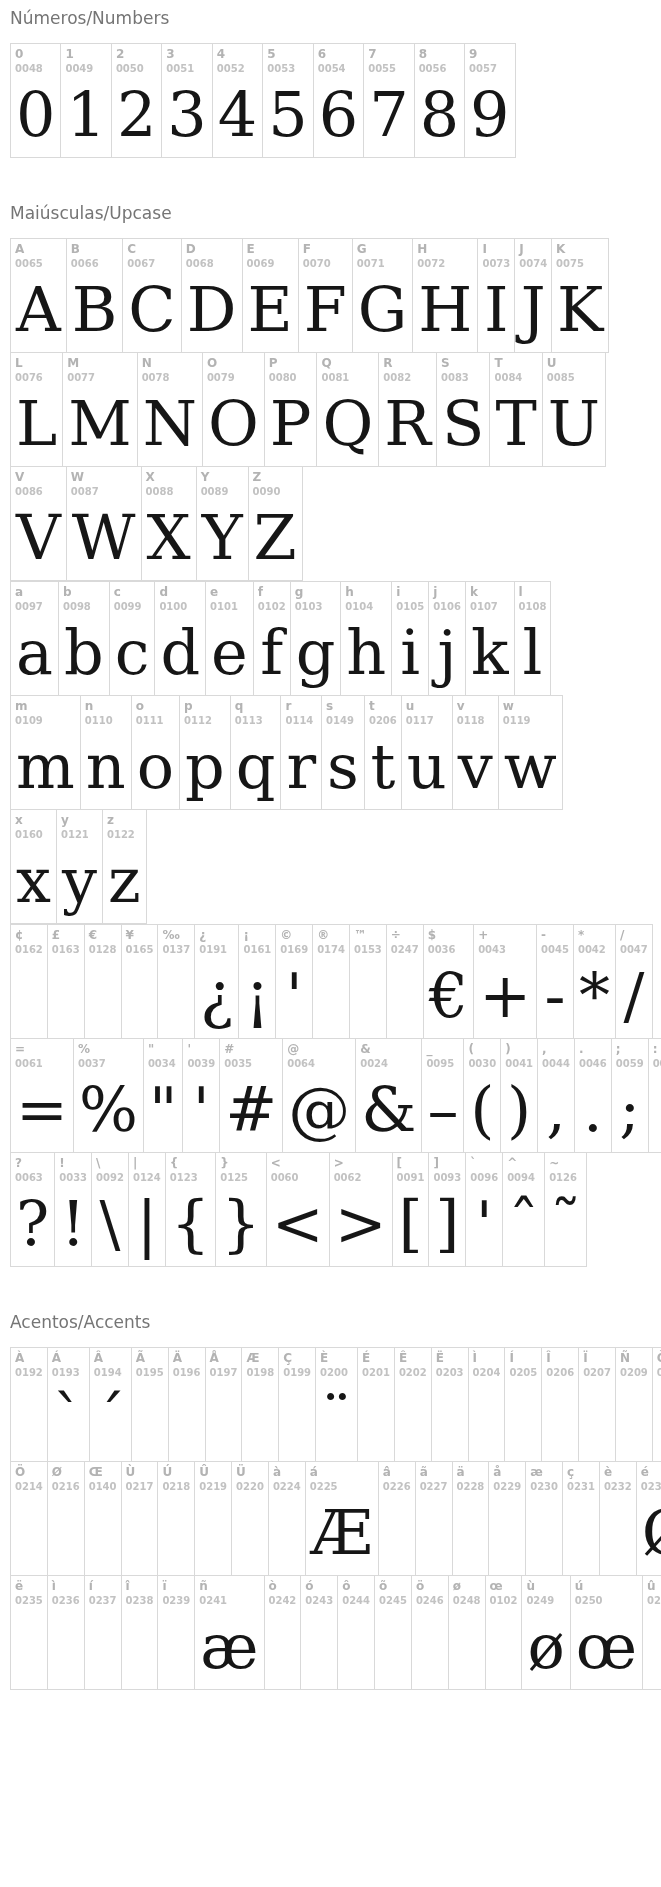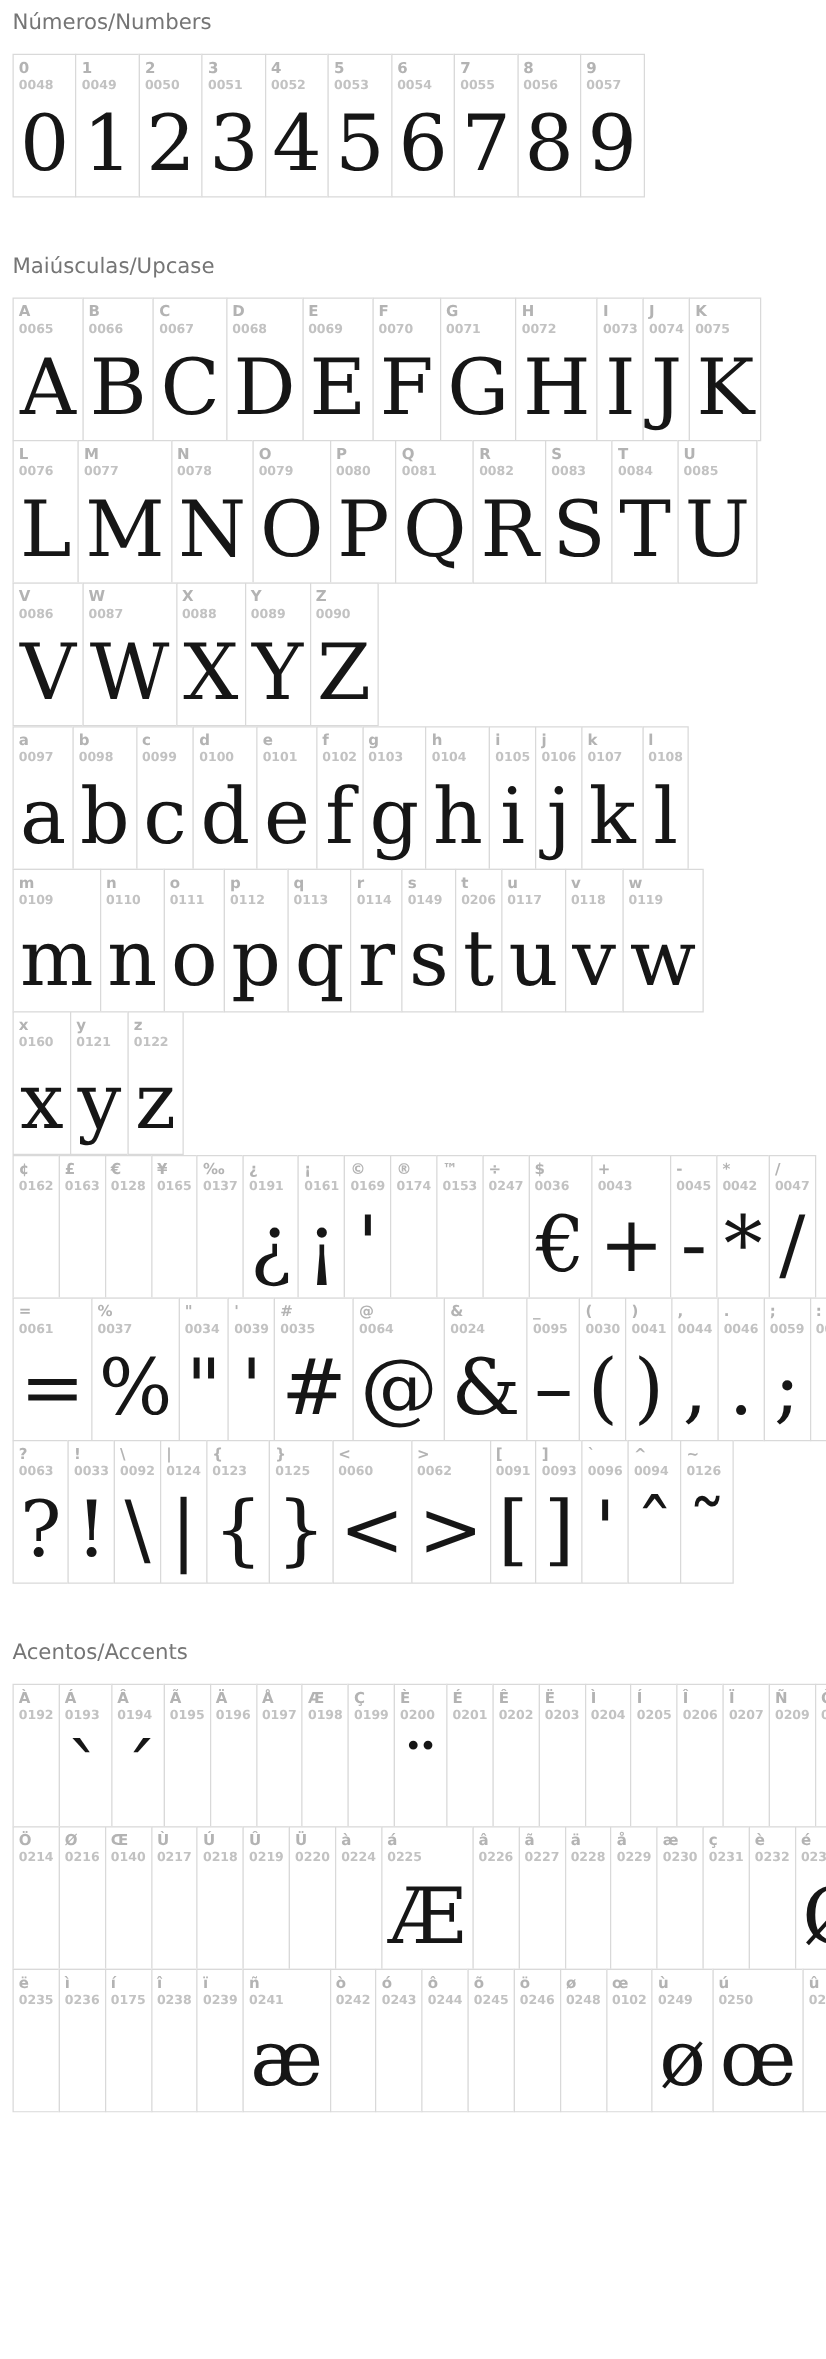--- a/index.html
+++ b/index.html
@@ -521,21 +521,21 @@
               <span class="cell-code">0233</span>
             </div><div class="cell-glyph">Ø</div></div></div>
         <div class="row"><div class="cell"><div class="cell-head">
               <span class="cell-char">ë</span>
               <span class="cell-code">0235</span>
             </div><div class="cell-glyph"></div></div><div class="cell"><div class="cell-head">
               <span class="cell-char">ì</span>
               <span class="cell-code">0236</span>
             </div><div class="cell-glyph"></div></div><div class="cell"><div class="cell-head">
               <span class="cell-char">í</span>
-              <span class="cell-code">0175</span>
+              <span class="cell-code">0237</span>
             </div><div class="cell-glyph"></div></div><div class="cell"><div class="cell-head">
               <span class="cell-char">î</span>
               <span class="cell-code">0238</span>
             </div><div class="cell-glyph"></div></div><div class="cell"><div class="cell-head">
               <span class="cell-char">ï</span>
               <span class="cell-code">0239</span>
             </div><div class="cell-glyph"></div></div><div class="cell"><div class="cell-head">
               <span class="cell-char">ñ</span>
               <span class="cell-code">0241</span>
             </div><div class="cell-glyph">æ</div></div><div class="cell"><div class="cell-head">

